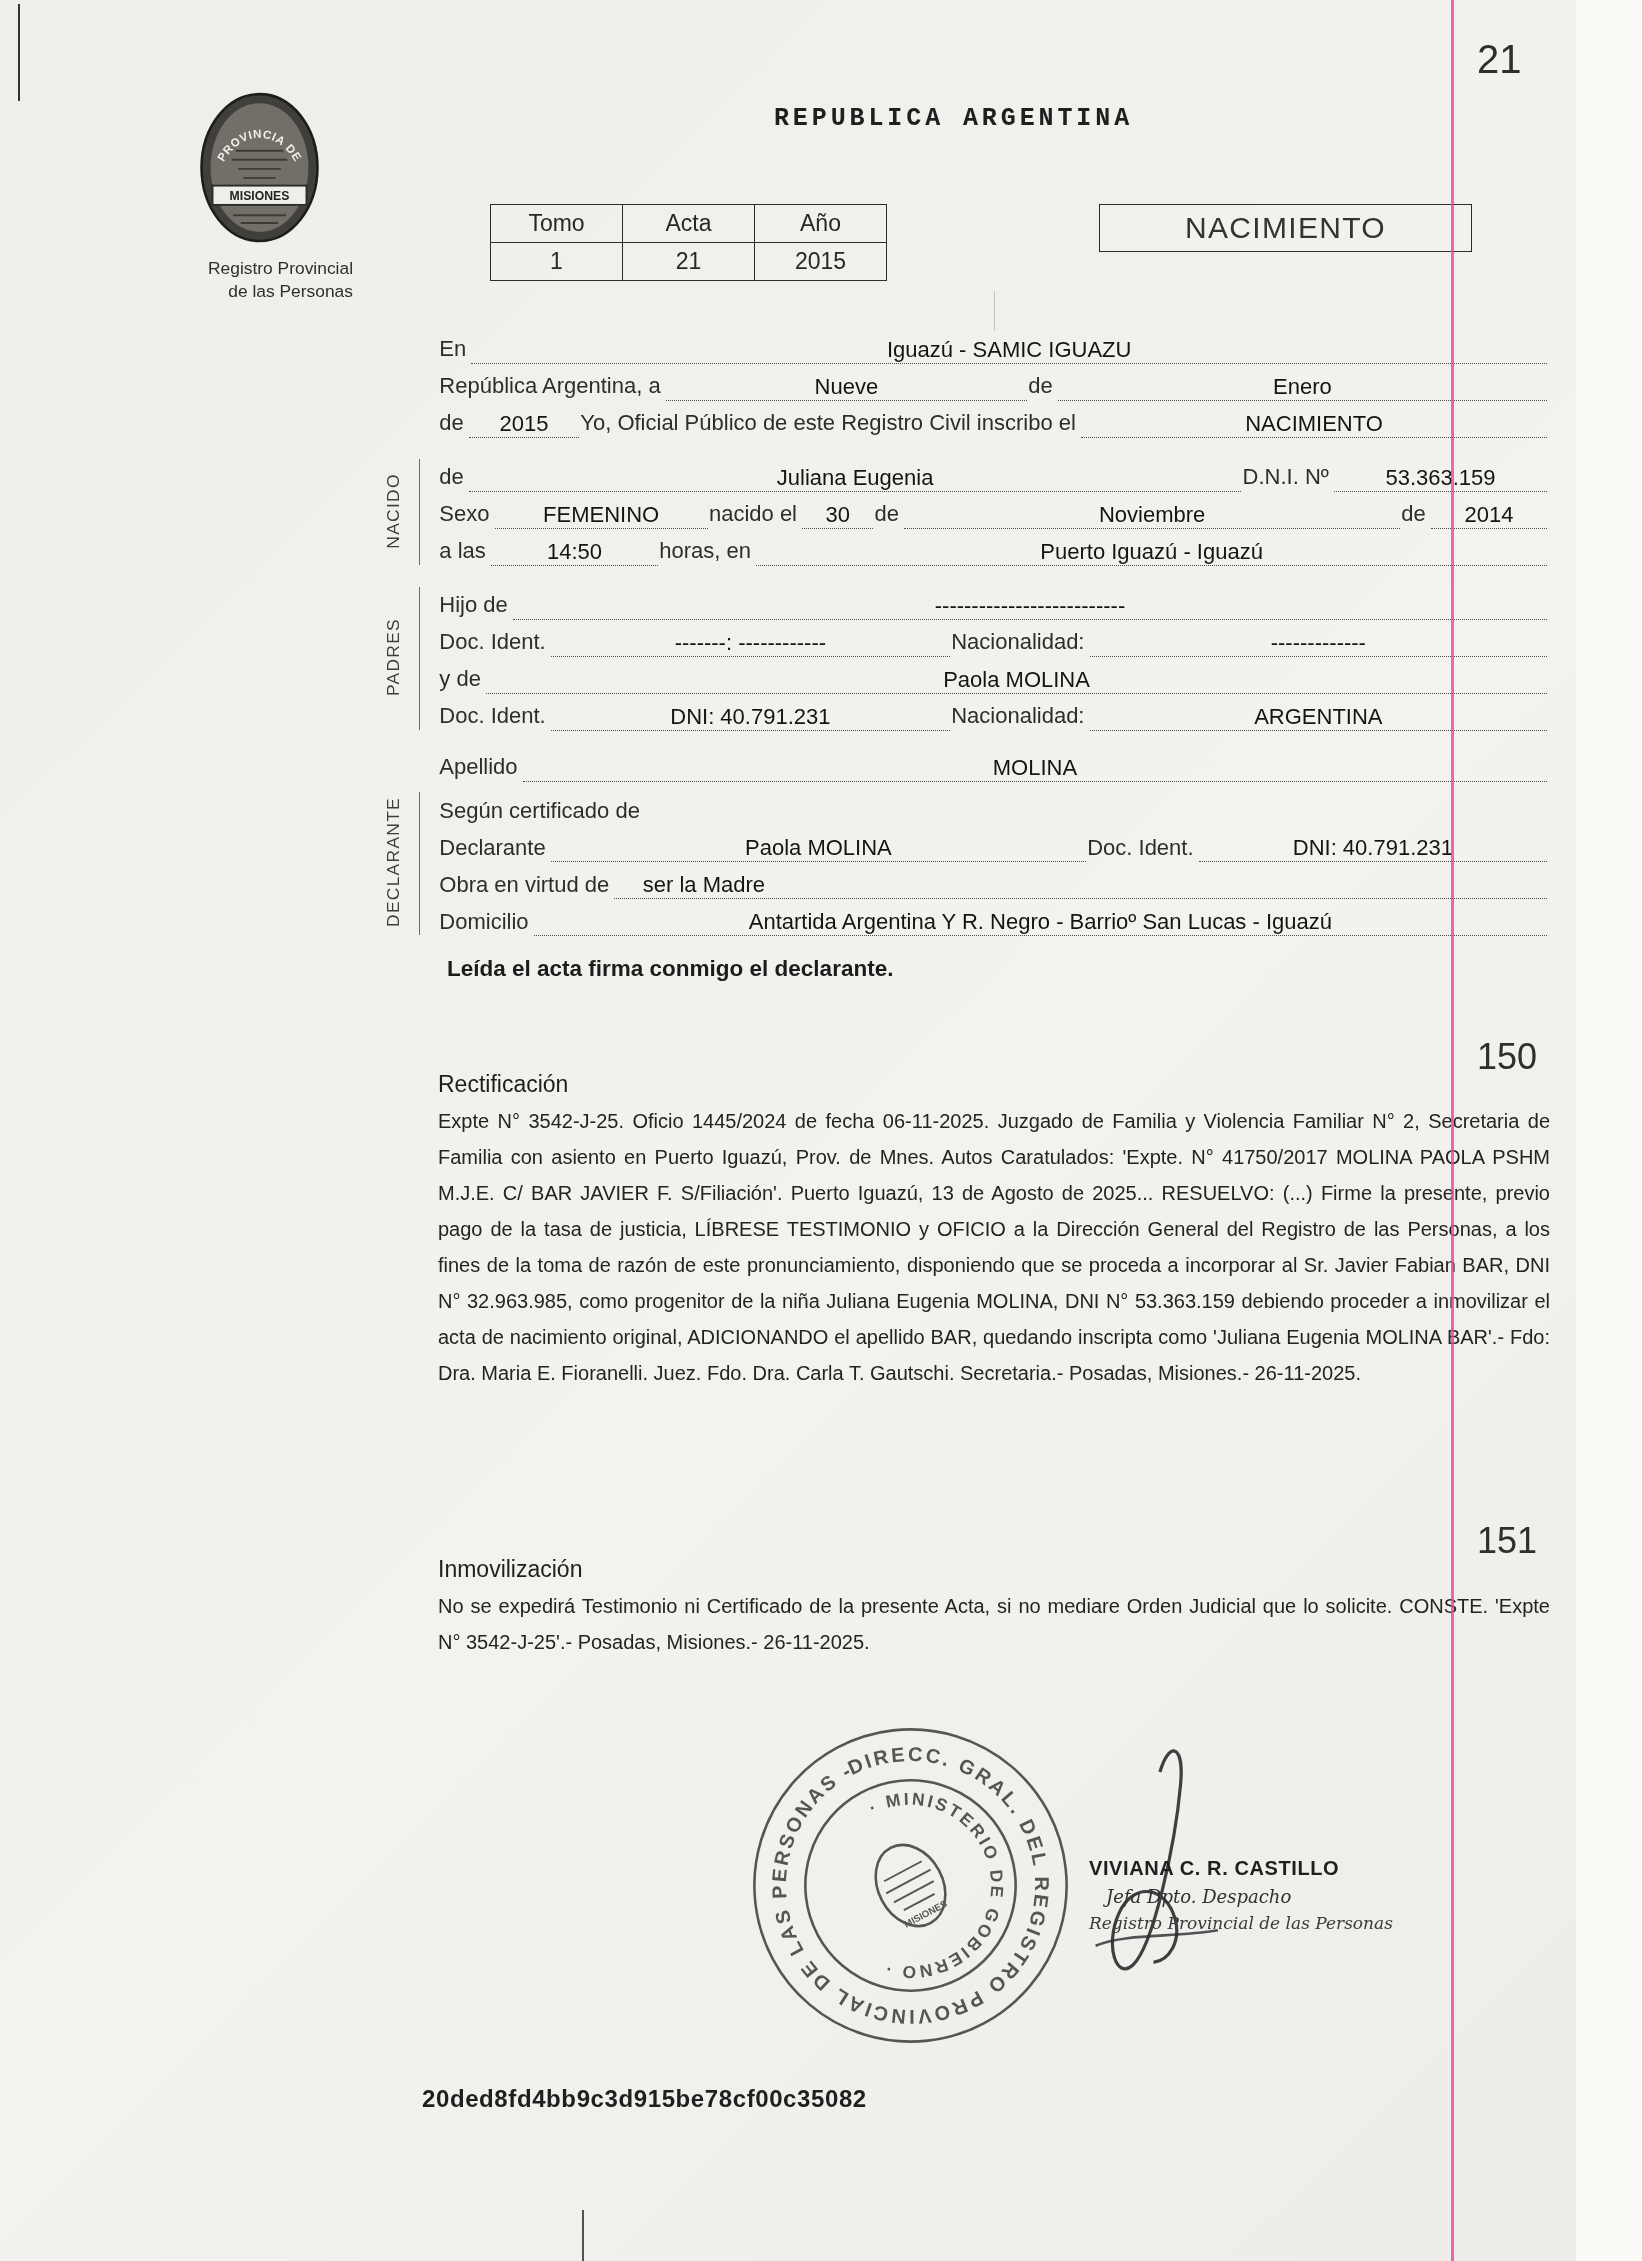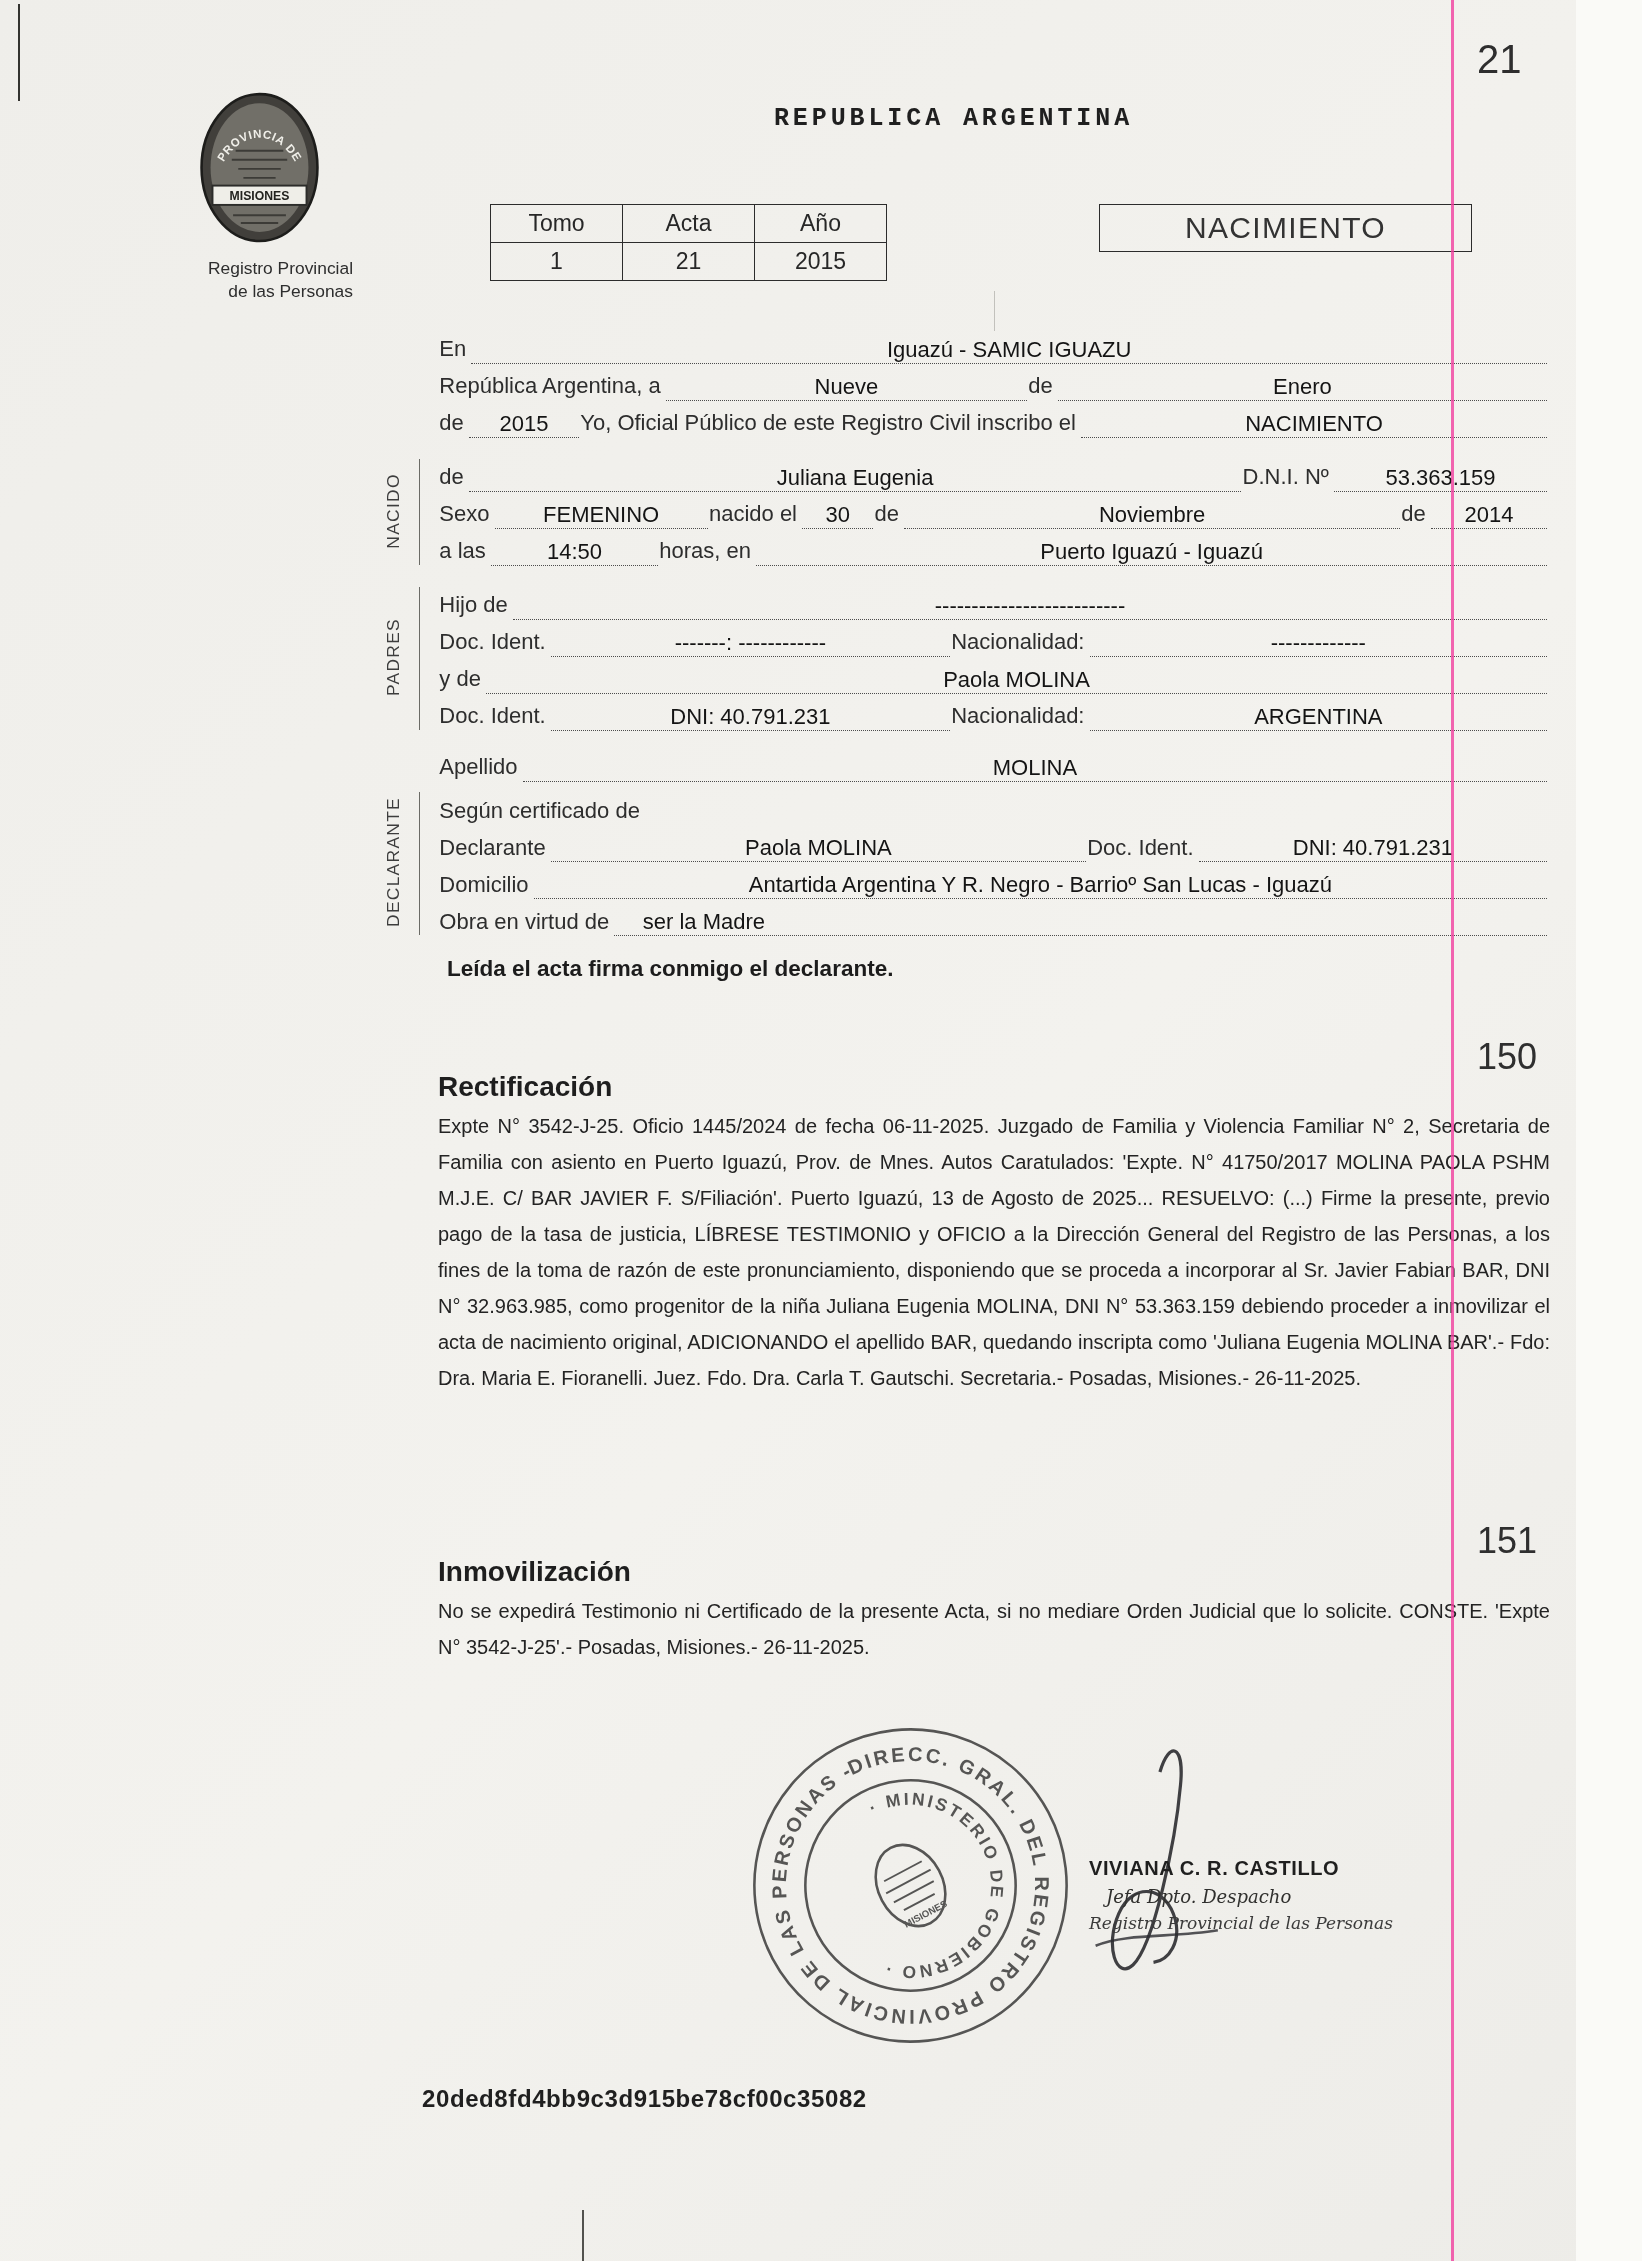--- a/index.html
+++ b/index.html
@@ -44,21 +44,21 @@
   .side-label{position:absolute;left:-55px;top:50%;transform:translateY(-50%) rotate(180deg);
               writing-mode:vertical-rl;font-size:17.4px;color:#3d3d3d;letter-spacing:1.3px;white-space:nowrap;}
   .closing{font-weight:bold;font-size:22.5px;color:#1c1c1c;margin-top:19.3px;padding-left:9px;}
 
   .marginal{position:absolute;font-size:36px;color:#2f2f2f;}
   .m150{left:1477px;top:1036px;}
   .m151{left:1477px;top:1520px;}
   .note-block{position:absolute;left:438px;width:1112px;}
   .nb1{top:1071px;}
   .nb2{top:1556px;}
-  .note-heading{font-weight:bold;font-size:28px;color:#1e1e1e;margin-bottom:5.2px;}
+  .note-heading{font-weight:normal;font-size:23px;color:#1e1e1e;margin-bottom:5.2px;}
   .note-body{font-size:20px;line-height:36px;text-align:justify;color:#232323;}
 
   .stamp-wrap{position:absolute;left:746px;top:1721px;width:329px;height:329px;
               transform:rotate(-28deg);opacity:.85;z-index:20;}
   .sig-wrap{position:absolute;left:1031px;top:1733px;width:374px;height:283px;z-index:30;}
   .sig-stroke{position:absolute;left:26px;top:0;}
   .sig-text{position:absolute;left:58px;top:124px;width:309px;}
   .sig-name{font-weight:bold;font-size:20px;color:#1f1f1f;letter-spacing:0.6px;}
   .sig-role{font-size:18px;color:#30302e;margin-top:6.4px;font-family:"DejaVu Serif",serif;font-style:italic;margin-left:17px;}
   .sig-office{font-size:17px;color:#3a3a3a;margin-top:5.2px;font-family:"DejaVu Serif",serif;font-style:italic;}
@@ -266,30 +266,30 @@
         <span class="fill w830">
             <span class="val">Paola MOLINA</span>
           </span>
         <span class="lbl">Doc. Ident.</span>
         <span class="fill">
             <span class="val">DNI: 40.791.231</span>
           </span>
       </div>
 
       <div class="frow">
-        <span class="lbl">Domicilio</span>
-        <span class="fill">
-            <span class="val">Antartida Argentina Y R. Negro - Barrioº San Lucas - Iguazú</span>
-          </span>
-      </div>
-
-      <div class="frow">
         <span class="lbl">Obra en virtud de</span>
         <span class="fill start">
             <span class="val">ser la Madre</span>
+          </span>
+      </div>
+
+      <div class="frow">
+        <span class="lbl">Domicilio</span>
+        <span class="fill">
+            <span class="val">Antartida Argentina Y R. Negro - Barrioº San Lucas - Iguazú</span>
           </span>
       </div>
     </div>
 
     <div class="closing">Leída el acta firma conmigo el declarante.</div>
   </div>
 
   <div class="marginal m150">150</div>
   <div class="marginal m151">151</div>
 

